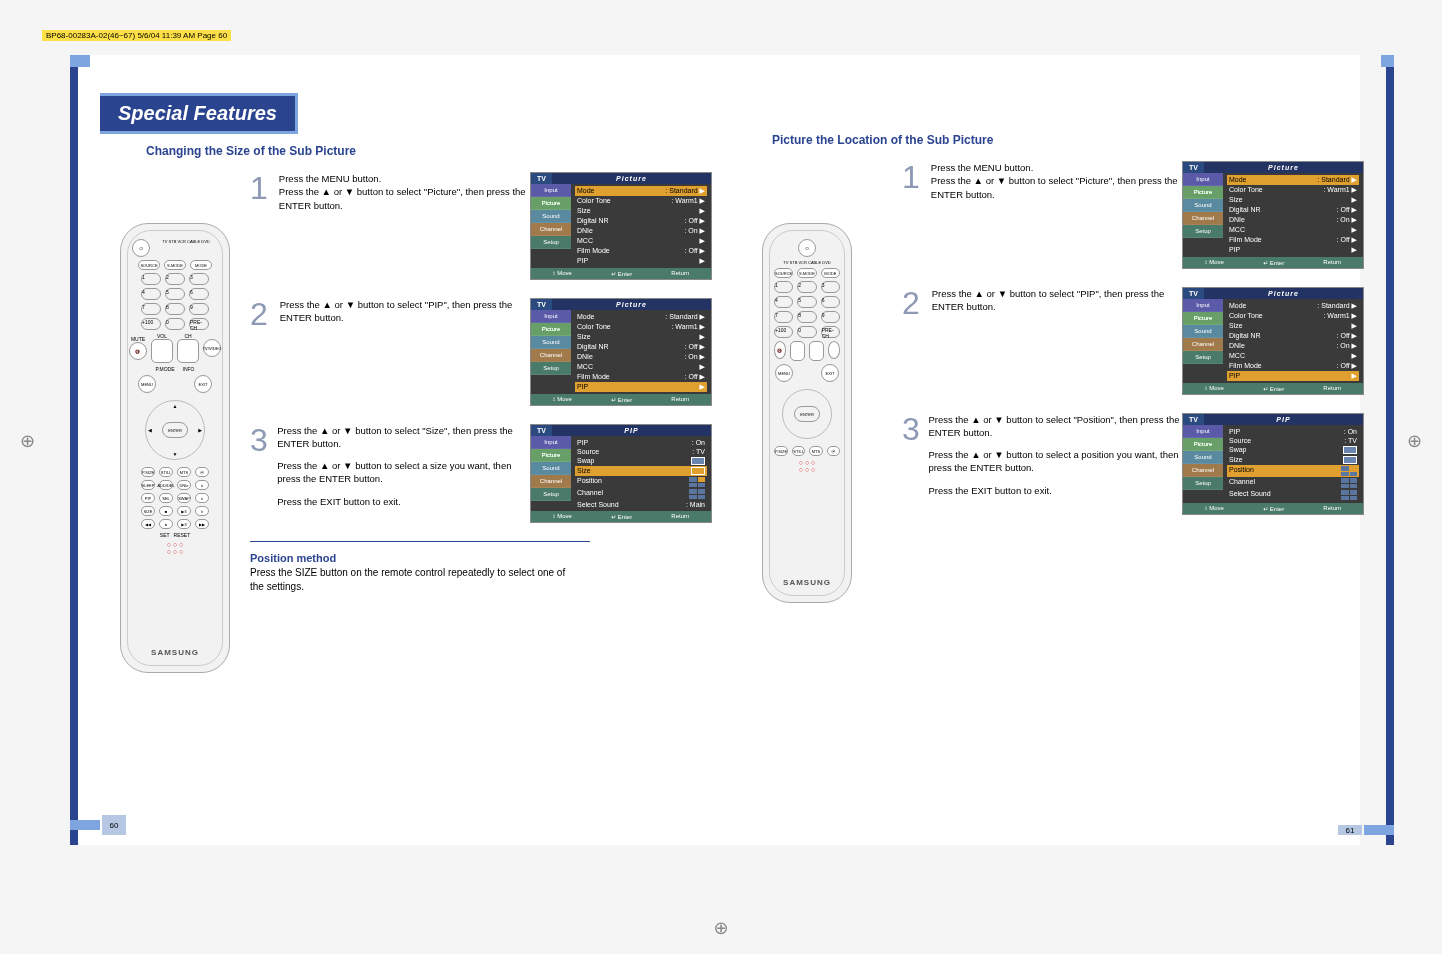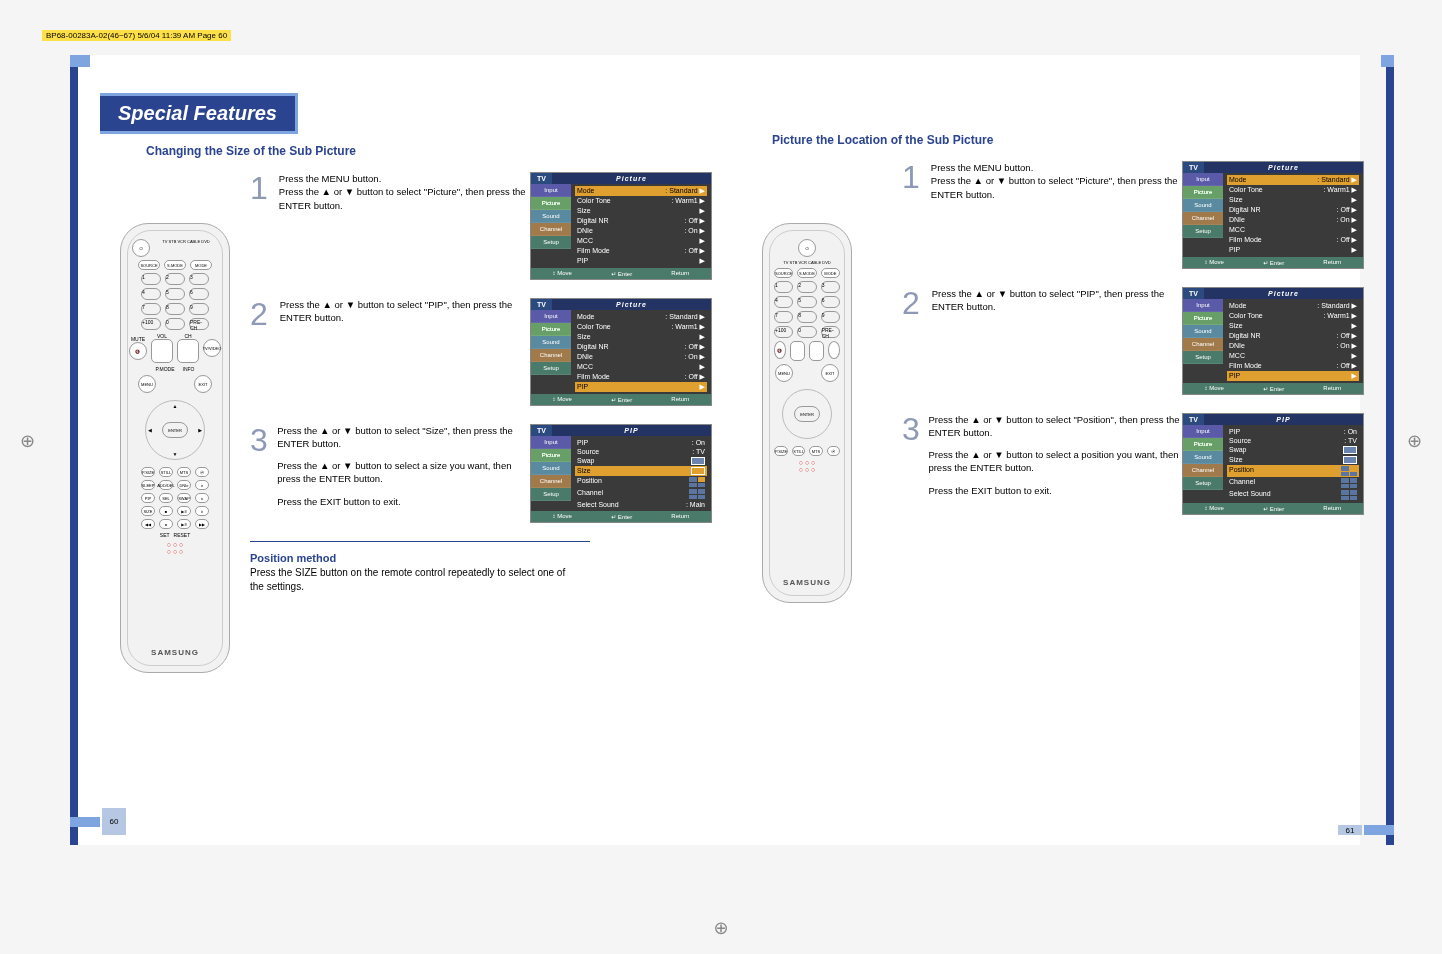--- a/index.html
+++ b/index.html
@@ -148,21 +148,21 @@
 .pip-grid .sel { background:#e0a030; }
 
 .alt-method-title { color:#2a4490; font-weight:bold; font-size:11px; margin:18px 0 2px 150px; padding-top:6px; border-top:1px solid #2a4490; display:inline-block; }
 .alt-method-text { font-size:10px; margin-left:150px; width:320px; line-height:1.4; }
 
 .page-num-left {
   position:absolute; bottom:10px; left:0;
   display:flex; align-items:center;
 }
 .page-num-left .bar1 { width:30px; height:10px; background:#7fa5e0; }
-.page-num-left .bar2 { width:24px; height:27px; background:#b5c7e2; margin-left:2px; display:flex; align-items:center; justify-content:center; font-size:8px; }
+.page-num-left .bar2 { width:24px; height:20px; background:#b5c7e2; margin-left:2px; display:flex; align-items:center; justify-content:center; font-size:8px; }
 .page-num-right {
   position:absolute; bottom:10px; right:0;
   display:flex; align-items:center;padding-left:16px;
 }
 .page-num-right .bar2 { width:24px; height:10px; background:#b5c7e2; margin-right:2px; display:flex; align-items:center; justify-content:center; font-size:8px; }
 .page-num-right .bar1 { width:30px; height:10px; background:#7fa5e0; }
 
 .exit-text { font-size:9.5px; margin-top:10px; }
 </style>
 </head>

